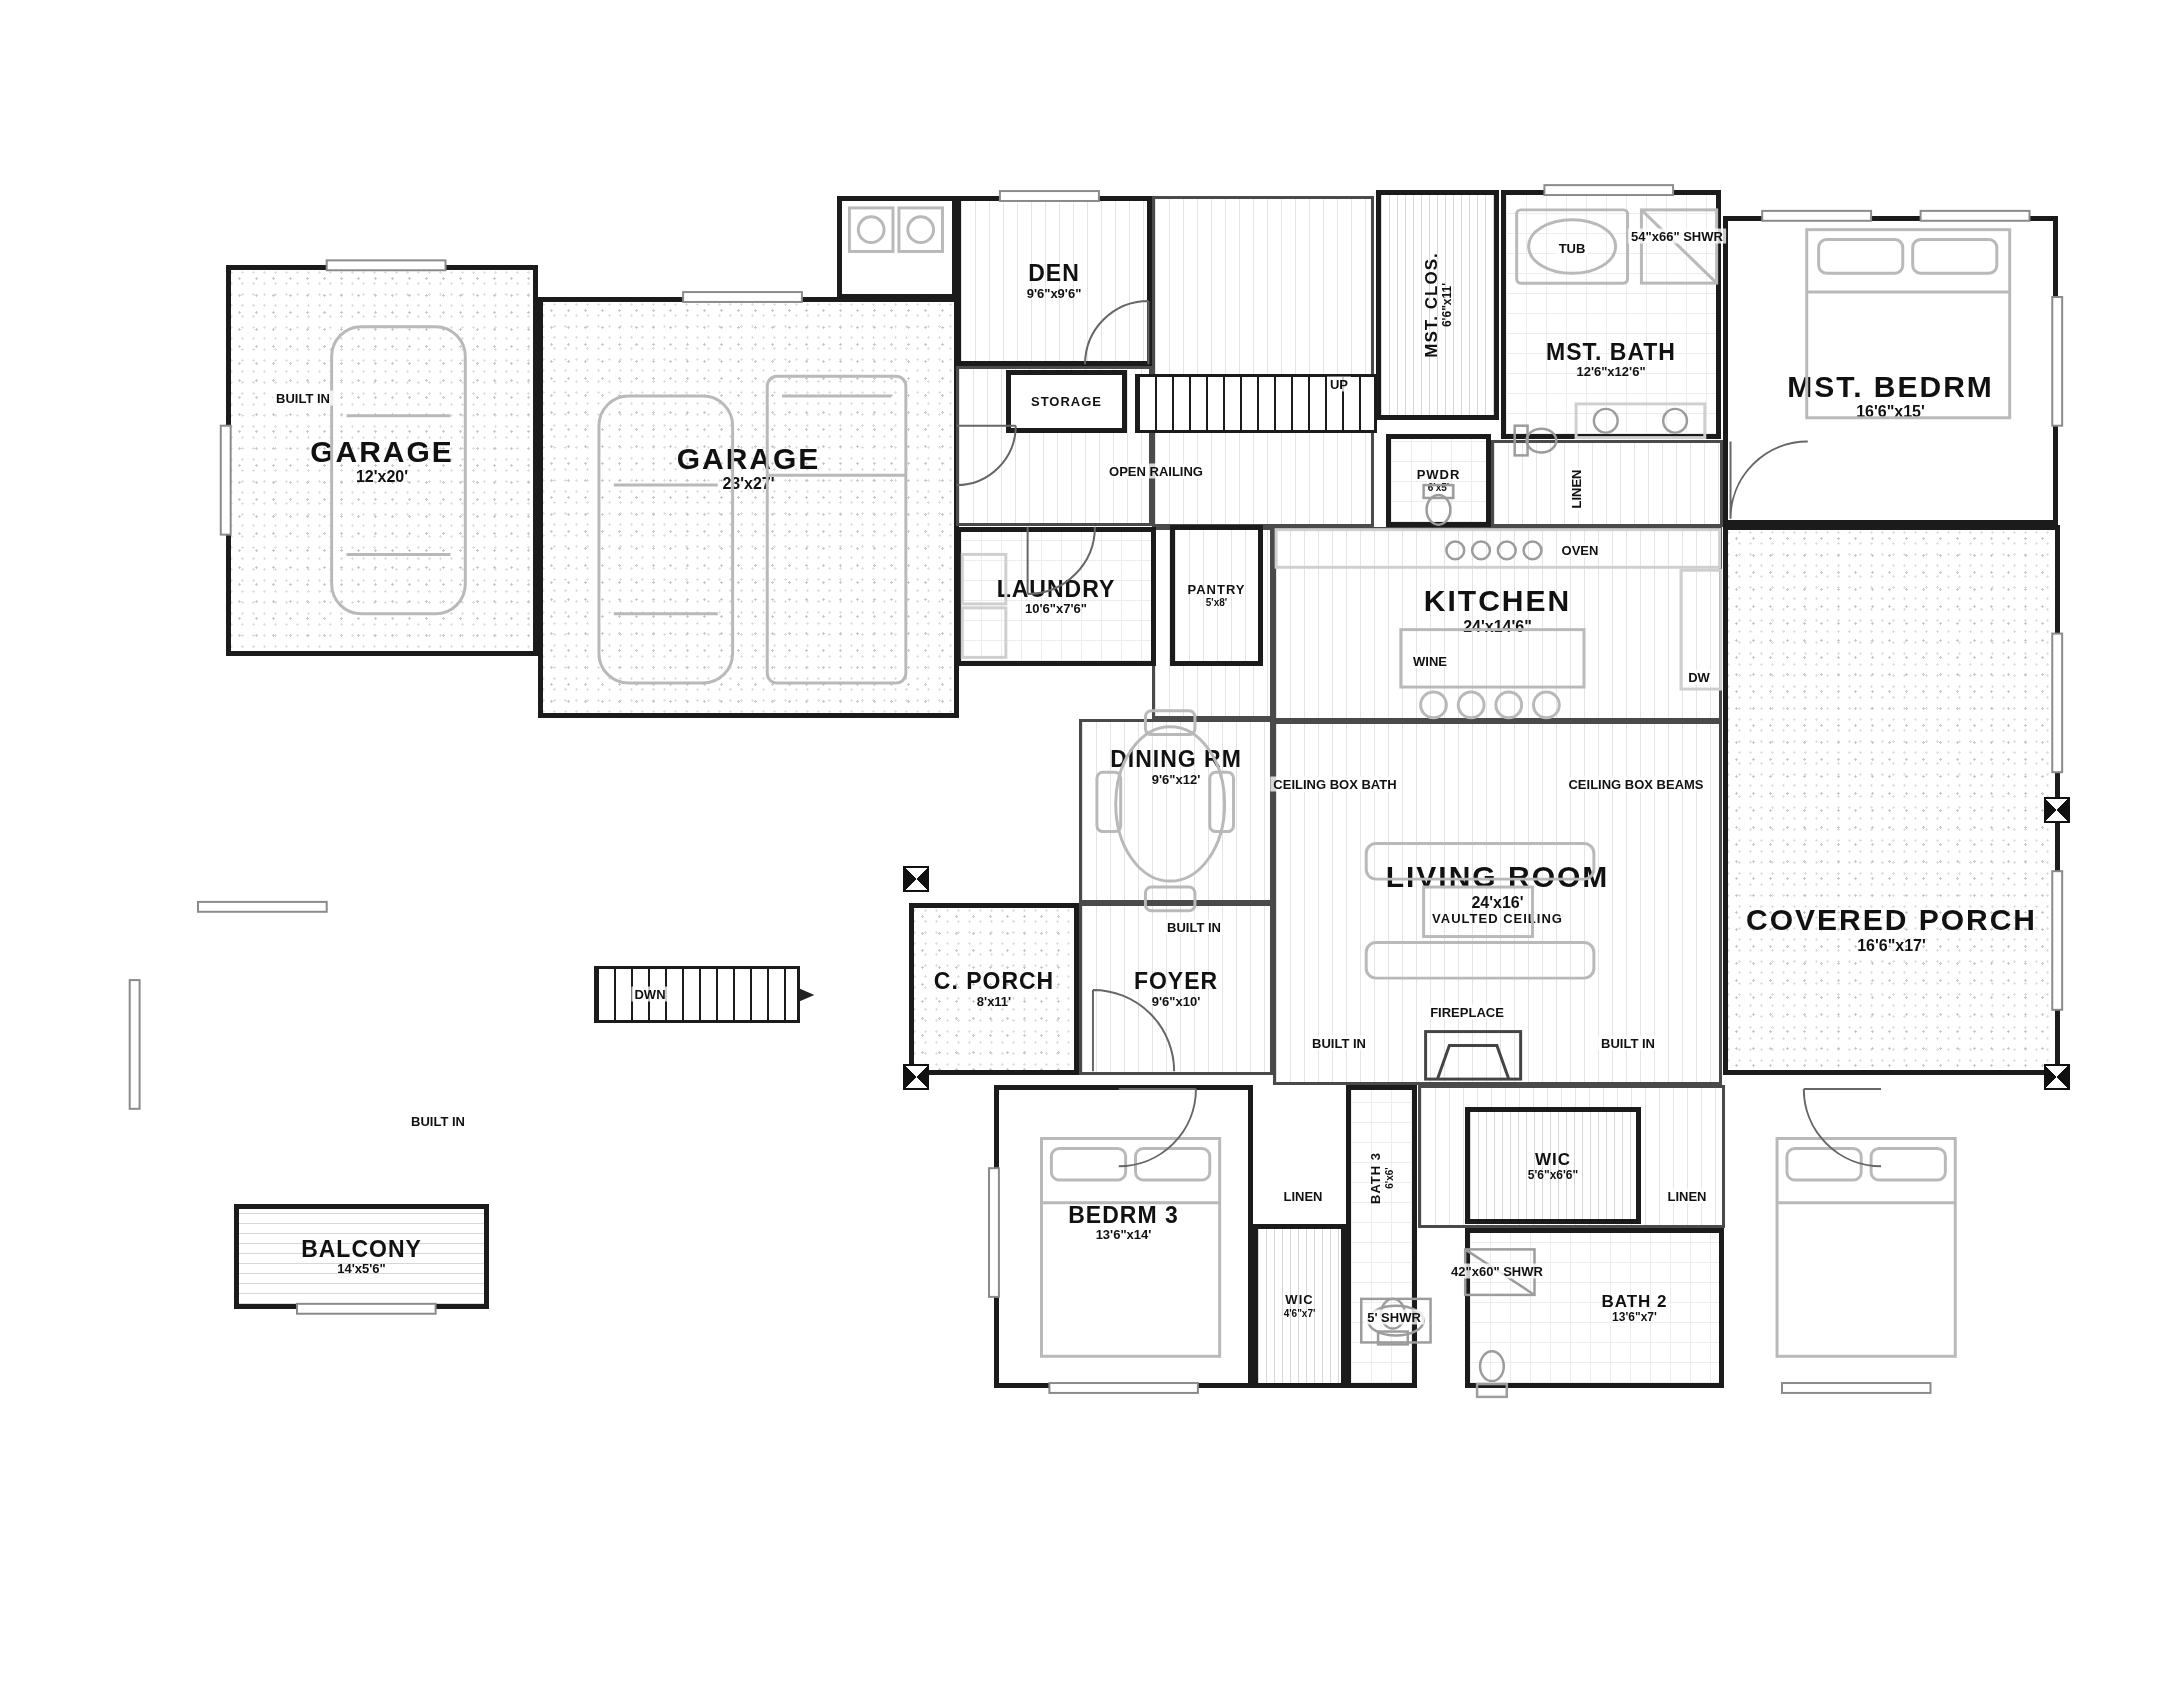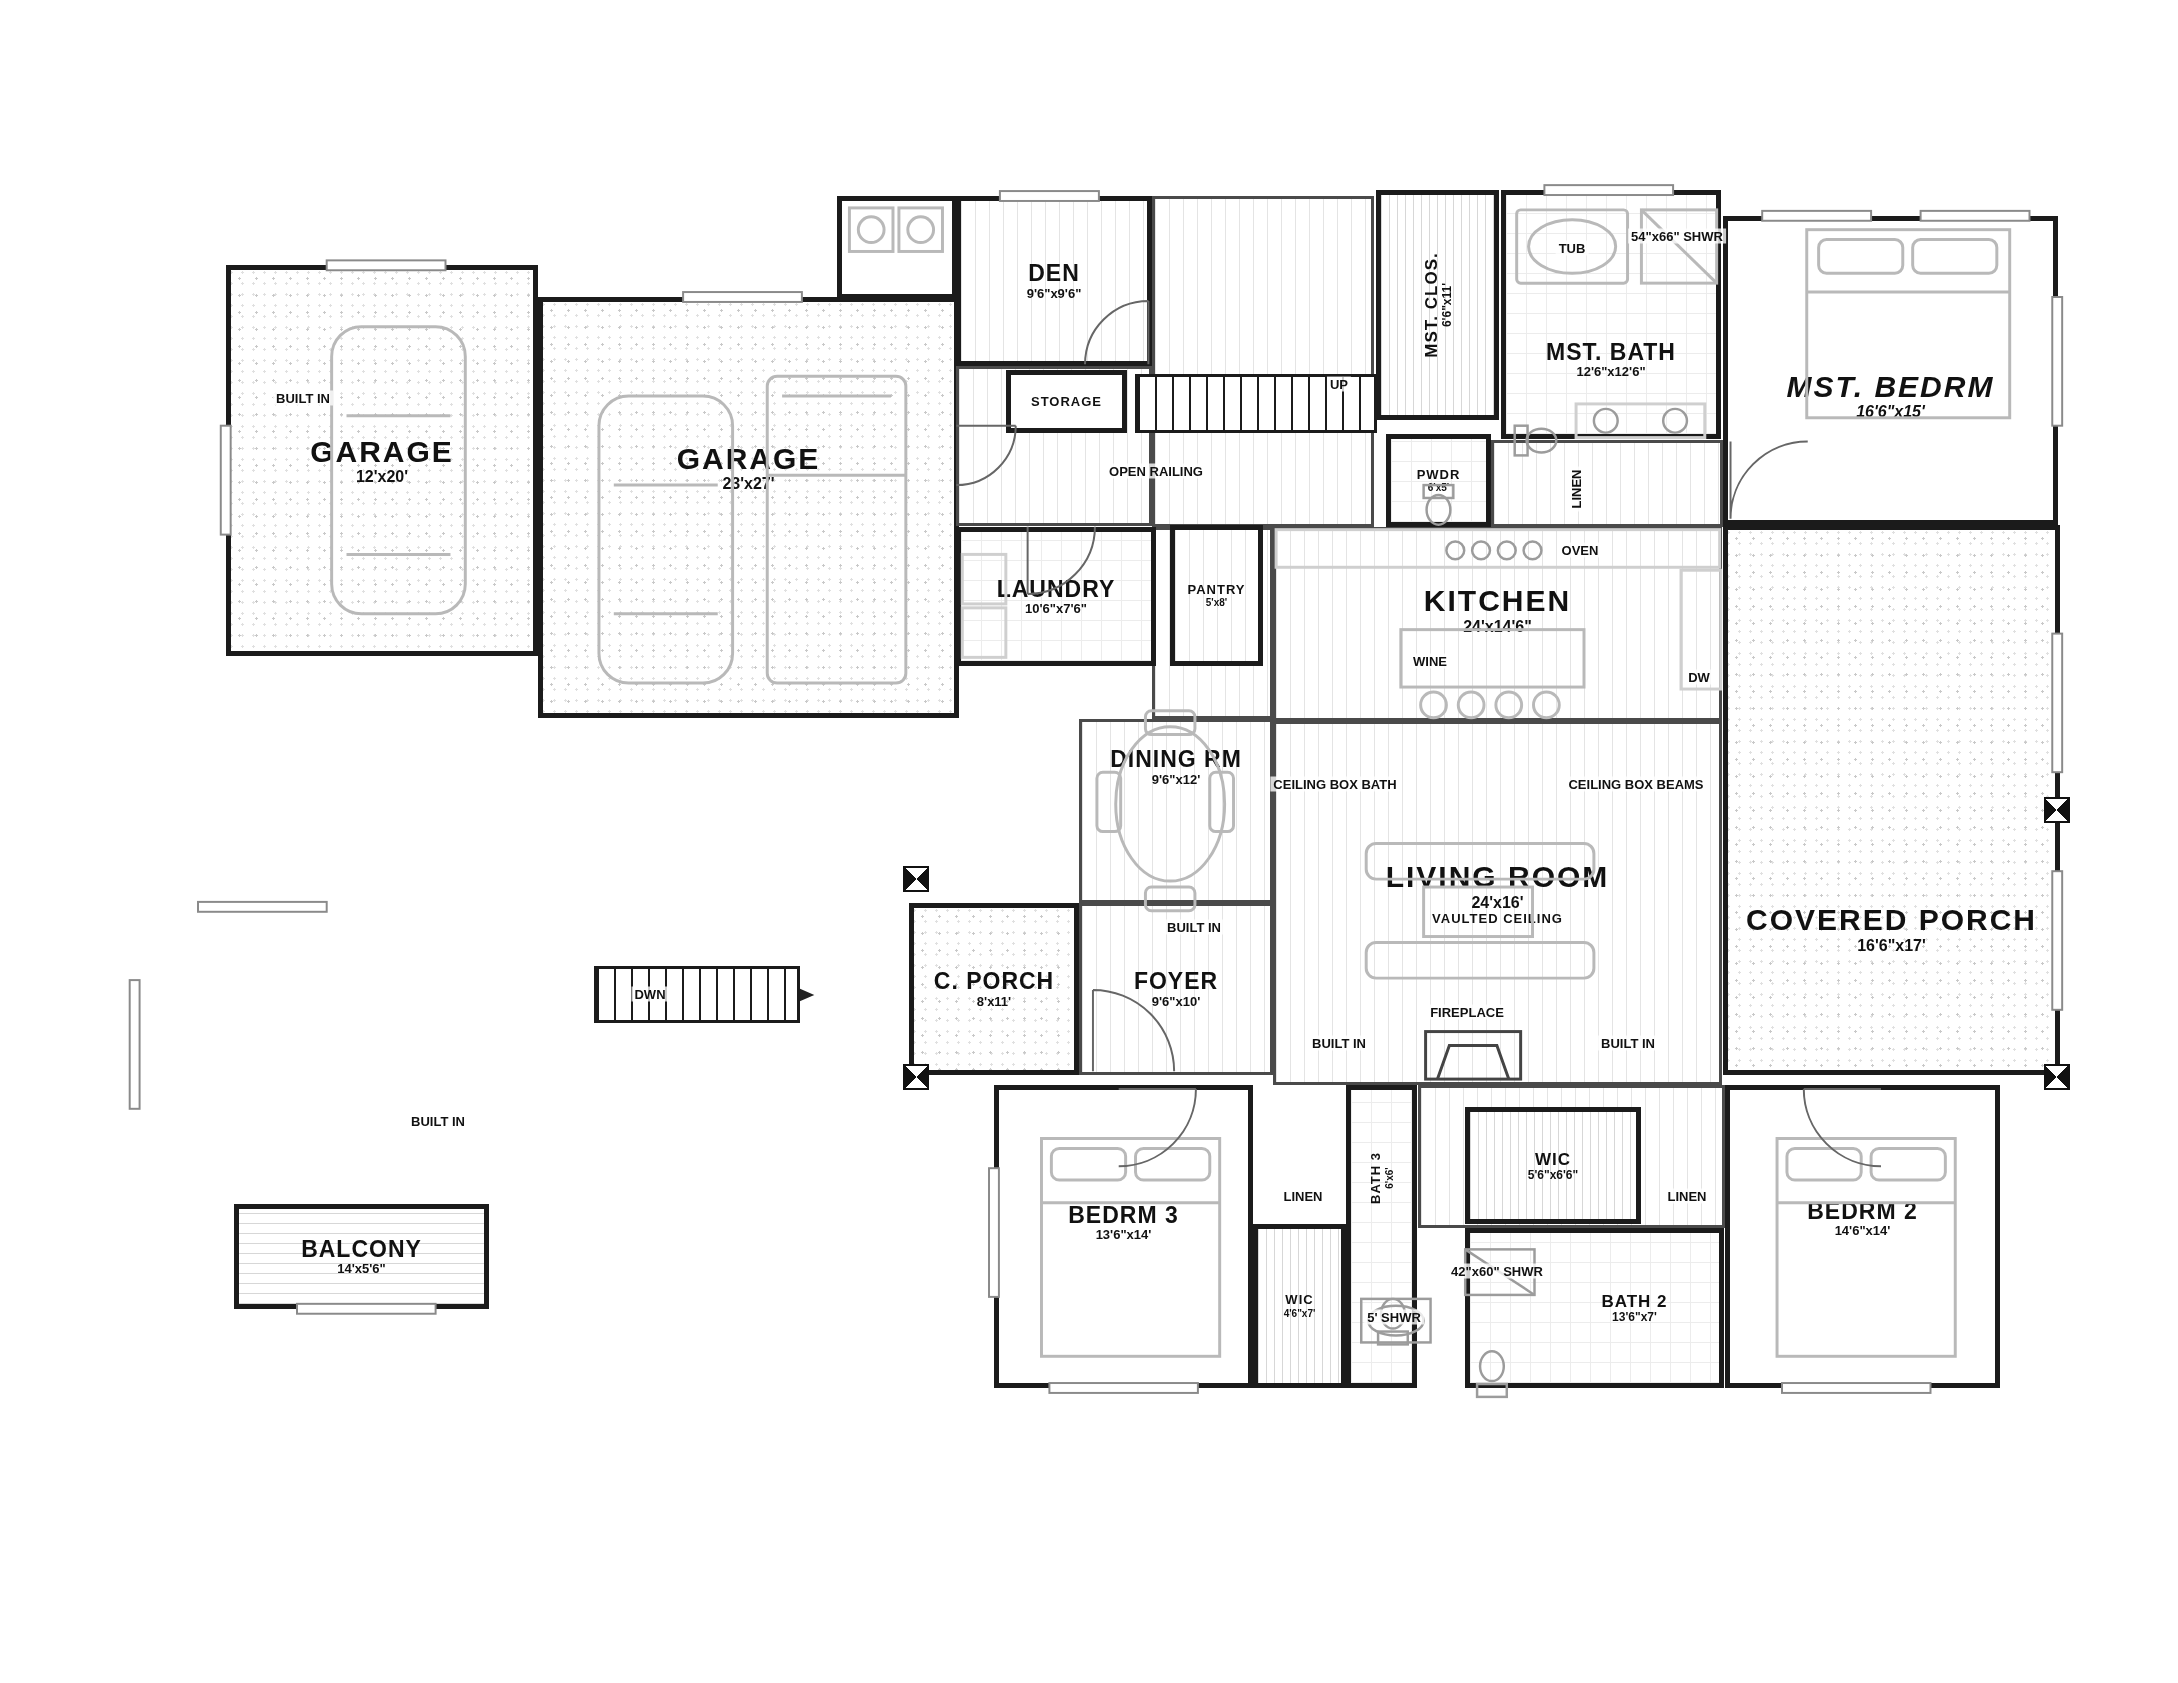--- a/index.html
+++ b/index.html
@@ -73,21 +73,21 @@
         </div>
       </div>
       <div class="room floor-tile" style="left: 1501px; top: 190px; width: 220px; height: 249px;">
         <div class="room-label size-md" style="transform: translate(-50%, -50%) translate(0px, 45px);">
           <div class="room-name">MST. BATH</div>
           <div class="room-dims">12'6"x12'6"</div>
         </div>
       </div>
       <div class="room floor-plank open" style="left: 1491px; top: 440px; width: 232px; height: 87px;"></div>
       <div class="room floor-plain" style="left: 1723px; top: 216px; width: 335px; height: 309px;">
-        <div class="room-label size-lg" style="transform: translate(-50%, -50%) translate(0px, 25px); font-style: italic;">
+        <div class="room-label size-lg" style="transform: translate(-50%, -50%) translate(0px, 25px);">
           <div class="room-name">MST. BEDRM</div>
           <div class="room-dims">16'6"x15'</div>
         </div>
       </div>
       <div class="room floor-tile" style="left: 1386px; top: 434px; width: 105px; height: 93px;">
         <div class="room-label size-xs" style="transform: translate(-50%, -50%);">
           <div class="room-name">PWDR</div>
           <div class="room-dims">6'x5'</div>
         </div>
       </div>
@@ -168,26 +168,20 @@
       <div class="room floor-plank-dense" style="left: 1465px; top: 1107px; width: 176px; height: 117px;">
         <div class="room-label size-sm" style="transform: translate(-50%, -50%);">
           <div class="room-name">WIC</div>
           <div class="room-dims">5'6"x6'6"</div>
         </div>
       </div>
       <div class="room floor-tile" style="left: 1465px; top: 1228px; width: 259px; height: 160px;">
         <div class="room-label size-sm" style="transform: translate(-50%, -50%) translate(40px, 0px);">
           <div class="room-name">BATH 2</div>
           <div class="room-dims">13'6"x7'</div>
-        </div>
-      </div>
-      <div class="room floor-plain" style="left: 1725px; top: 1085px; width: 275px; height: 303px;">
-        <div class="room-label size-md" style="transform: translate(-50%, -50%) translate(0px, -18px);">
-          <div class="room-name">BEDRM 2</div>
-          <div class="room-dims">14'6"x14'</div>
         </div>
       </div>
     </div>
 
   <svg id="overlay" width="2178" height="1683" viewBox="0 0 2200 1700">
 
     <g fill="#ffffff" stroke="#8a8a8a" stroke-width="2">
       <rect x="330" y="263" width="120" height="10"></rect>
       <rect x="690" y="295" width="120" height="10"></rect>
       <rect x="223" y="430" width="10" height="110"></rect>

